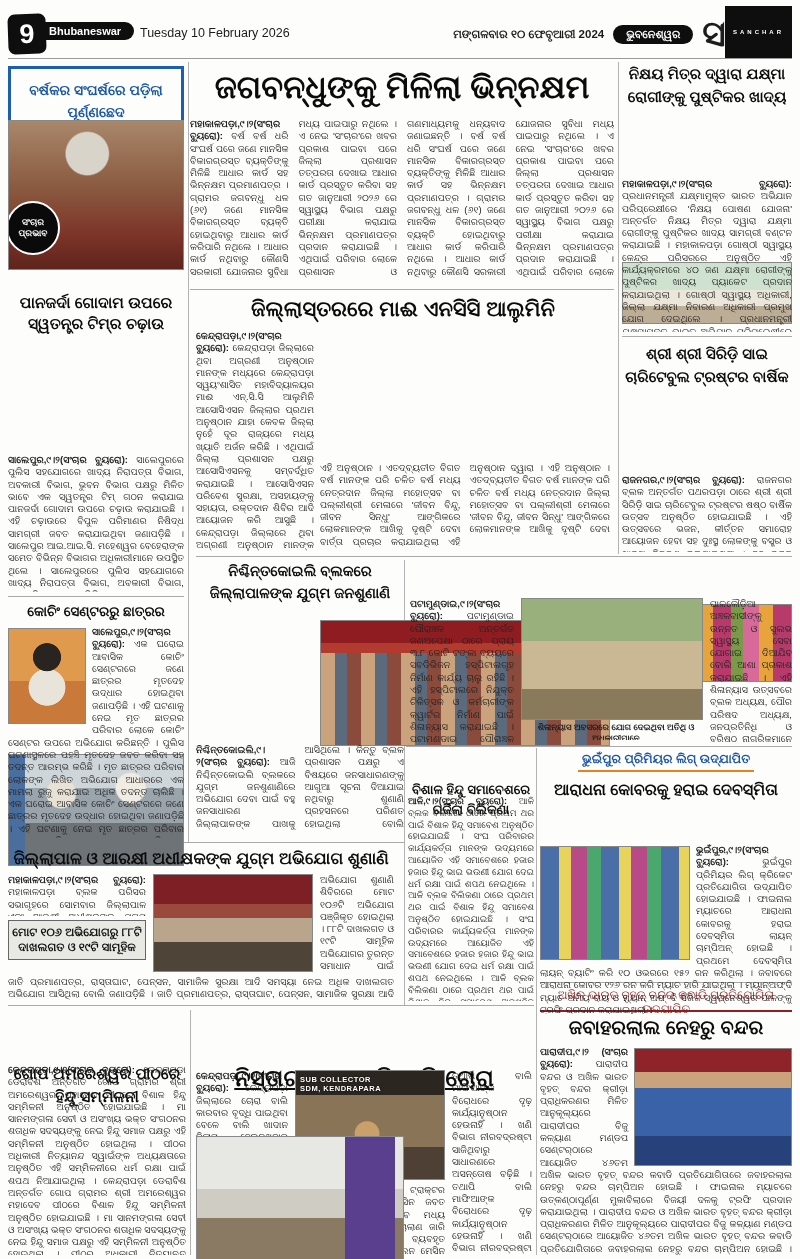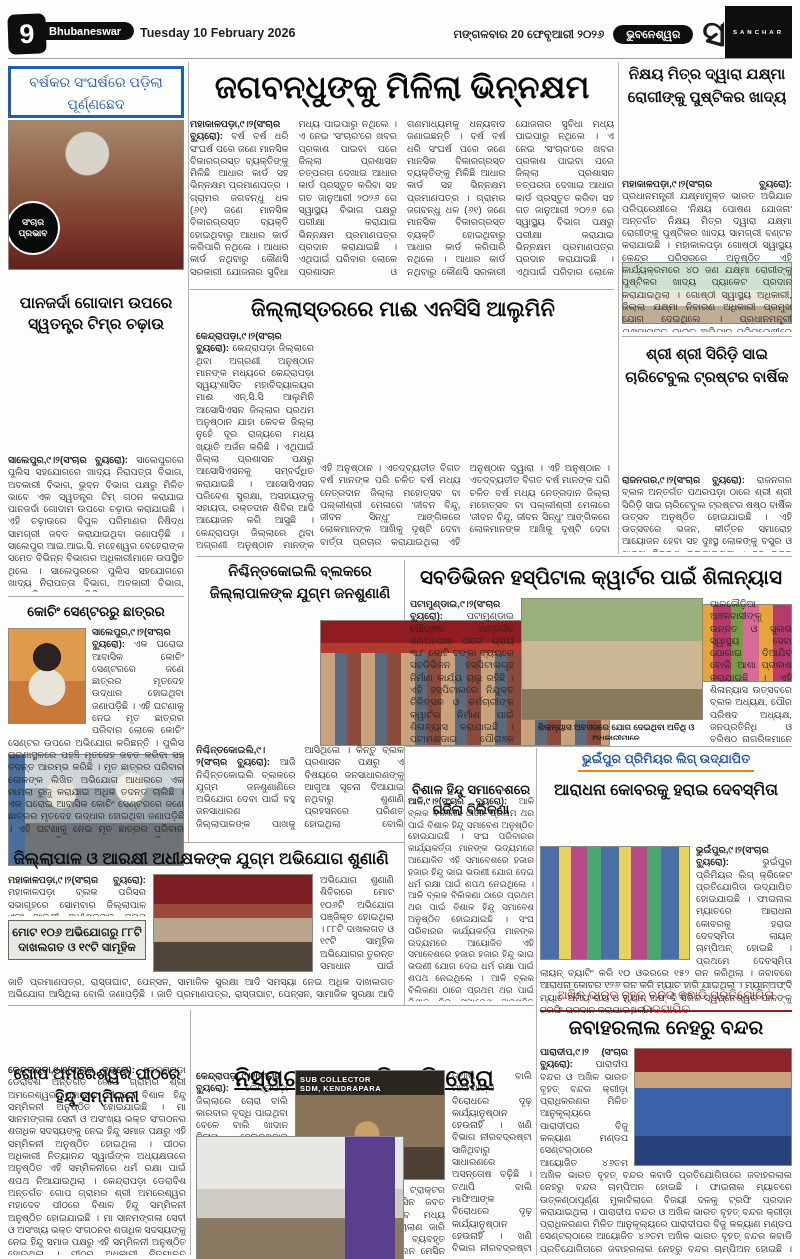--- a/index.html
+++ b/index.html
@@ -6,21 +6,21 @@
   #page{position:relative;width:800px;height:1259px;margin:0 auto;background:#fdfdfb;
         font-family:"Liberation Sans","DejaVu Sans",sans-serif;color:#1c1c1c;overflow:hidden;
         border-bottom:2px solid #bbb;}
   
   #pgnum{position:absolute;left:8px;top:14px;width:38px;height:40px;background:#0e0e0e;color:#fff;
          font-size:27px;font-weight:800;display:flex;align-items:center;justify-content:center;
          border-radius:7px;transform:rotate(-2deg);z-index:2;}
   .pill{background:#0e0e0e;color:#fff;border-radius:11px;font-size:11px;font-weight:700;
         padding:3px 13px;white-space:nowrap;}
   #citypill{position:absolute;left:36px;top:22px;z-index:1;}
-  #dateen{position:absolute;left:140px;top:26px;font-size:12.5px;font-weight:700;}
+  #dateen{position:absolute;left:140px;top:26px;font-size:12.5px;font-weight:400;}
   #hdr-right{position:absolute;right:8px;top:10px;display:flex;align-items:center;gap:9px;}
   #dateod{font-size:11.5px;font-weight:700;}
   #logo{position:relative;font-size:36px;font-weight:900;letter-spacing:-1px;line-height:48px;padding-right:4px;}
   #logodot{position:absolute;left:34px;top:-1px;width:10px;height:10px;border:3px solid #e01b1b;
            border-radius:50%;background:#fff;}
   #logotab{position:absolute;right:0;top:-4px;background:#0e0e0e;color:#fff;font-size:6px;
            letter-spacing:3px;padding:2px 8px;font-weight:700;}
   #hdrule{position:absolute;left:8px;top:58px;width:784px;height:1px;background:#9a9a9a;}
   
   .abs{position:absolute;}
@@ -62,41 +62,41 @@
               radial-gradient(circle at 30% 55%,#e8862a 0 8%,transparent 9%),
               radial-gradient(circle at 60% 50%,#e8a43c 0 8%,transparent 9%);}
   .ph-league{background:repeating-linear-gradient(90deg,#4a6ea8 0 18px,#e8d45c 18px 30px,#b84a8a 30px 46px,#4aa86e 46px 60px),
              linear-gradient(180deg,transparent 0 60%,#2a2c38 60%);}
   .sign{position:absolute;left:4px;top:4px;color:#fff;font-size:7.5px;font-weight:800;line-height:9px;
         text-shadow:0 0 2px #000;letter-spacing:.5px;}
   #leadbadge{position:absolute;left:-3px;bottom:14px;width:50px;height:50px;border-radius:50%;
              background:#0a0a0a;border:2px solid #fff;color:#fff;display:flex;flex-direction:column;
              align-items:center;justify-content:center;font-size:9px;font-weight:700;line-height:11px;}
   #leadkick{position:absolute;left:8px;top:66px;width:170px;height:44px;border:3px solid #1c5fb0;
-            color:#1a57a8;font-size:14px;font-weight:400;text-align:center;line-height:22px;padding-top:2px;}
+            color:#1a57a8;font-size:14px;font-weight:700;text-align:center;line-height:22px;padding-top:10px;}
   .kick-red{color:#8e1f1f;font-size:12px;font-weight:400;text-align:center;border-bottom:2px solid #8e1f1f;padding-bottom:3px;}
   .kick-blue{color:#1f55a8;font-size:12.5px;font-weight:800;text-align:center;}
   .kick-blue .ul{display:inline-block;border-bottom:2.5px solid #e8821e;padding:0 4px 3px;}
   #sandbar{background:#ddd7ae;border-top:2px solid #1b1b1b;border-bottom:2px solid #1b1b1b;
            color:#5b3a10;font-size:12.5px;font-weight:800;text-align:center;line-height:19px;}
   #hlbox{background:#e9e9e4;border:1.5px solid #666;font-size:11.5px;font-weight:800;text-align:center;
          line-height:15px;padding:4px 2px;margin:4px 0;color:#111;}
   .cap{font-size:8.5px;font-weight:700;text-align:center;line-height:11px;overflow:hidden;margin-left:8px;}
   .row{display:flex;gap:7px;}
 </style>
 </head>
 <body>
 
 <div id="page">
 
   <div id="pgnum">9</div>
   <div id="citypill" class="pill">Bhubaneswar</div>
   <div id="dateen">Tuesday 10 February 2026</div>
   <div id="hdr-right">
-    <span id="dateod">ମଙ୍ଗଳବାର 20 ଫେବୃଆରୀ ୨୦୨୬</span>
+    <span id="dateod">ମଙ୍ଗଳବାର ୧୦ ଫେବୃଆରୀ 2024</span>
     <span class="pill">ଭୁବନେଶ୍ୱର</span>
     <span id="logo">
       <span>ସଂଚାର</span>
       <span id="logodot"></span>
       <span id="logotab">SANCHAR</span>
     </span>
   </div>
   <div id="hdrule"></div>
 
   <div class="vd" style="left:188px;top:62px;height:780px;"></div>
@@ -210,21 +210,20 @@
     <span class="photo ph-team f-r" style="width:158px;height:118px;display:block;"></span>
     <b>ପାରାଦୀପ,୯।୨ (ସଂଚାର ବ୍ୟୁରୋ):</b> <span class="fill">ପାରାଦୀପ ବନ୍ଦର ଓ ଅଖିଳ ଭାରତ ବୃହତ୍ ବନ୍ଦର କ୍ରୀଡ଼ା ପ୍ରାଧିକରଣର ମିଳିତ ଆନୁକୂଲ୍ୟରେ ପାରାଦୀପର ବିଜୁ କଳ୍ୟାଣ ମଣ୍ଡପ ସେଣ୍ଟର୍‌ଠାରେ ଆୟୋଜିତ ୪୬ତମ ଅଖିଳ ଭାରତ ବୃହତ୍ ବନ୍ଦର କବାଡି ପ୍ରତିଯୋଗିତାରେ ଜବାହରଲାଲ ନେହରୁ ବନ୍ଦର ଚାମ୍ପିଅନ ହୋଇଛି । ଫାଇନାଲ ମ୍ୟାଚରେ ଉତ୍କଣ୍ଠାପୂର୍ଣ୍ଣ ମୁକାବିଲାରେ ବିଜୟୀ ଦଳକୁ ଟ୍ରଫି ପ୍ରଦାନ କରାଯାଇଥିଲା । ପାରାଦୀପ ବନ୍ଦର ଓ ଅଖିଳ ଭାରତ ବୃହତ୍ ବନ୍ଦର କ୍ରୀଡ଼ା ପ୍ରାଧିକରଣର ମିଳିତ ଆନୁକୂଲ୍ୟରେ ପାରାଦୀପର ବିଜୁ କଳ୍ୟାଣ ମଣ୍ଡପ ସେଣ୍ଟର୍‌ଠାରେ ଆୟୋଜିତ ୪୬ତମ ଅଖିଳ ଭାରତ ବୃହତ୍ ବନ୍ଦର କବାଡି ପ୍ରତିଯୋଗିତାରେ ଜବାହରଲାଲ ନେହରୁ ବନ୍ଦର ଚାମ୍ପିଅନ ହୋଇଛି । ଫାଇନାଲ ମ୍ୟାଚରେ ଉତ୍କଣ୍ଠାପୂର୍ଣ୍ଣ ମୁକାବିଲାରେ ବିଜୟୀ ଦଳକୁ ଟ୍ରଫି ପ୍ରଦାନ କରାଯାଇଥିଲା ।</span>
   </div>
 
   <div class="abs ttl" style="left:196px;top:560px;width:208px;height:44px;font-size:14.5px;line-height:22px;">ନିଶ୍ଚିନ୍ତକୋଇଲି ବ୍ଲକରେ ଜିଲ୍ଲାପାଳଙ୍କ ଯୁଗ୍ମ ଜନଶୁଣାଣି ପ୍ରହସନରେ ପରିଣତ</div>
   <div class="abs photo ph-meeting" style="left:196px;top:608px;width:208px;height:132px;"></div>
   <div class="abs body cols2 fillbox" style="left:196px;top:744px;width:208px;height:96px;">
     <b>ନିଶ୍ଚିନ୍ତକୋଇଲି,୯।୨(ସଂଚାର ବ୍ୟୁରୋ):</b> <span class="fill">ଆଜି ନିଶ୍ଚିନ୍ତକୋଇଲି ବ୍ଲକରେ ଯୁଗ୍ମ ଜନଶୁଣାଣିରେ ଅଭିଯୋଗ ଦେବା ପାଇଁ ବହୁ ଜନସାଧାରଣ ଜିଲ୍ଲାପାଳଙ୍କ ପାଖକୁ ଆସିଥିଲେ । କିନ୍ତୁ ବ୍ଲକ ପ୍ରଶାସନ ପକ୍ଷରୁ ଏ ବିଷୟରେ ଜନସାଧାରଣଙ୍କୁ ଆଗୁଆ ସୂଚନା ଦିଆଯାଇ ନଥିବାରୁ ଶୁଣାଣି ପ୍ରହସନରେ ପରିଣତ ହୋଇଥିଲା ବୋଲି ଅଭିଯୋଗ ହୋଇଛି । କେତେକ ଅଭିଯୋଗକାରୀ ଖାଲି ହାତରେ ଫେରିଥିଲେ ।</span>
   </div>
 
-  <div class="abs ttl" style="left:410px;top:562px;width:382px;height:30px;font-size:20px;line-height:30px;">ସବଡିଭିଜନ ହସ୍ପିଟାଲ କ୍ୱାର୍ଟର ପାଇଁ ଶିଳାନ୍ୟାସ</div>
   <div class="abs row" style="left:410px;top:598px;width:382px;height:144px;">
     <div class="body fillbox" style="width:104px;height:144px;flex:none;">
       <b>ପଟାମୁଣ୍ଡାଇ,୯।୨(ସଂଚାର ବ୍ୟୁରୋ):</b> <span class="fill">ପଟାମୁଣ୍ଡାଇ ପୌରାଞ୍ଚଳ ଅନ୍ତର୍ଗତ ଜଣଅପେକ୍ଷା ଠାରେ ପ୍ରାୟ ୩.୮ କୋଟି ଟଙ୍କା ବ୍ୟୟରେ ସବଡିଭିଜନ ହସ୍ପିଟାଲଗୃହ ନିର୍ମାଣ କାର୍ଯ୍ୟ ଚାଲୁ ରହିଛି । ଏହି ହସ୍ପିଟାଲରେ ନିଯୁକ୍ତ ଚିକିତ୍ସକ ଓ କର୍ମଚାରୀଙ୍କ କ୍ୱାର୍ଟର ନିର୍ମାଣ ପାଇଁ ଶିଳାନ୍ୟାସ କରାଯାଇଛି । ପଟାମୁଣ୍ଡାଇ ପୌରାଞ୍ଚଳ ଅନ୍ତର୍ଗତ ଜଣଅପେକ୍ଷା ଠାରେ ପ୍ରାୟ ୩.୮ କୋଟି ଟଙ୍କା ବ୍ୟୟରେ ସବଡିଭିଜନ ହସ୍ପିଟାଲଗୃହ ନିର୍ମାଣ କାର୍ଯ୍ୟ ଚାଲୁ ରହିଛି । ଏହି ହସ୍ପିଟାଲରେ ନିଯୁକ୍ତ ଚିକିତ୍ସକ ଓ କର୍ମଚାରୀଙ୍କ କ୍ୱାର୍ଟର ନିର୍ମାଣ ପାଇଁ ଶିଳାନ୍ୟାସ କରାଯାଇଛି ।</span>
     </div>
     <div style="width:182px;flex:none;">
       <div class="photo ph-garland" style="width:182px;height:122px;"></div>
       <div class="cap" style="height:18px;margin-top:2px;">ଶିଳାନ୍ୟାସ ଅବସରରେ ଯୋଗ ଦେଇଥିବା ଅତିଥି ଓ ଅଧିକାରୀମାନେ</div>
     </div>
     <div class="body fillbox" style="flex:1;height:144px;">
       <span class="fill">ପାଳକୌଡ଼ିଆ ଅଞ୍ଚଳବାସୀଙ୍କୁ ଉନ୍ନତ ଓ ସୁଲଭ ସ୍ୱାସ୍ଥ୍ୟ ସେବା ଯୋଗାଇ ଦିଆଯିବ ବୋଲି ଆଶା ପ୍ରକାଶ କରାଯାଇଛି । ଏହି ଶିଳାନ୍ୟାସ ଉତ୍ସବରେ ବ୍ଲକ ଅଧ୍ୟକ୍ଷ, ପୌର ପରିଷଦ ଅଧ୍ୟକ୍ଷ, ଜନପ୍ରତିନିଧି ଓ ବରିଷ୍ଠ ନାଗରିକମାନେ ଯୋଗ ଦେଇ ଶୁଭେଚ୍ଛା ଜଣାଇଥିଲେ ।</span>

